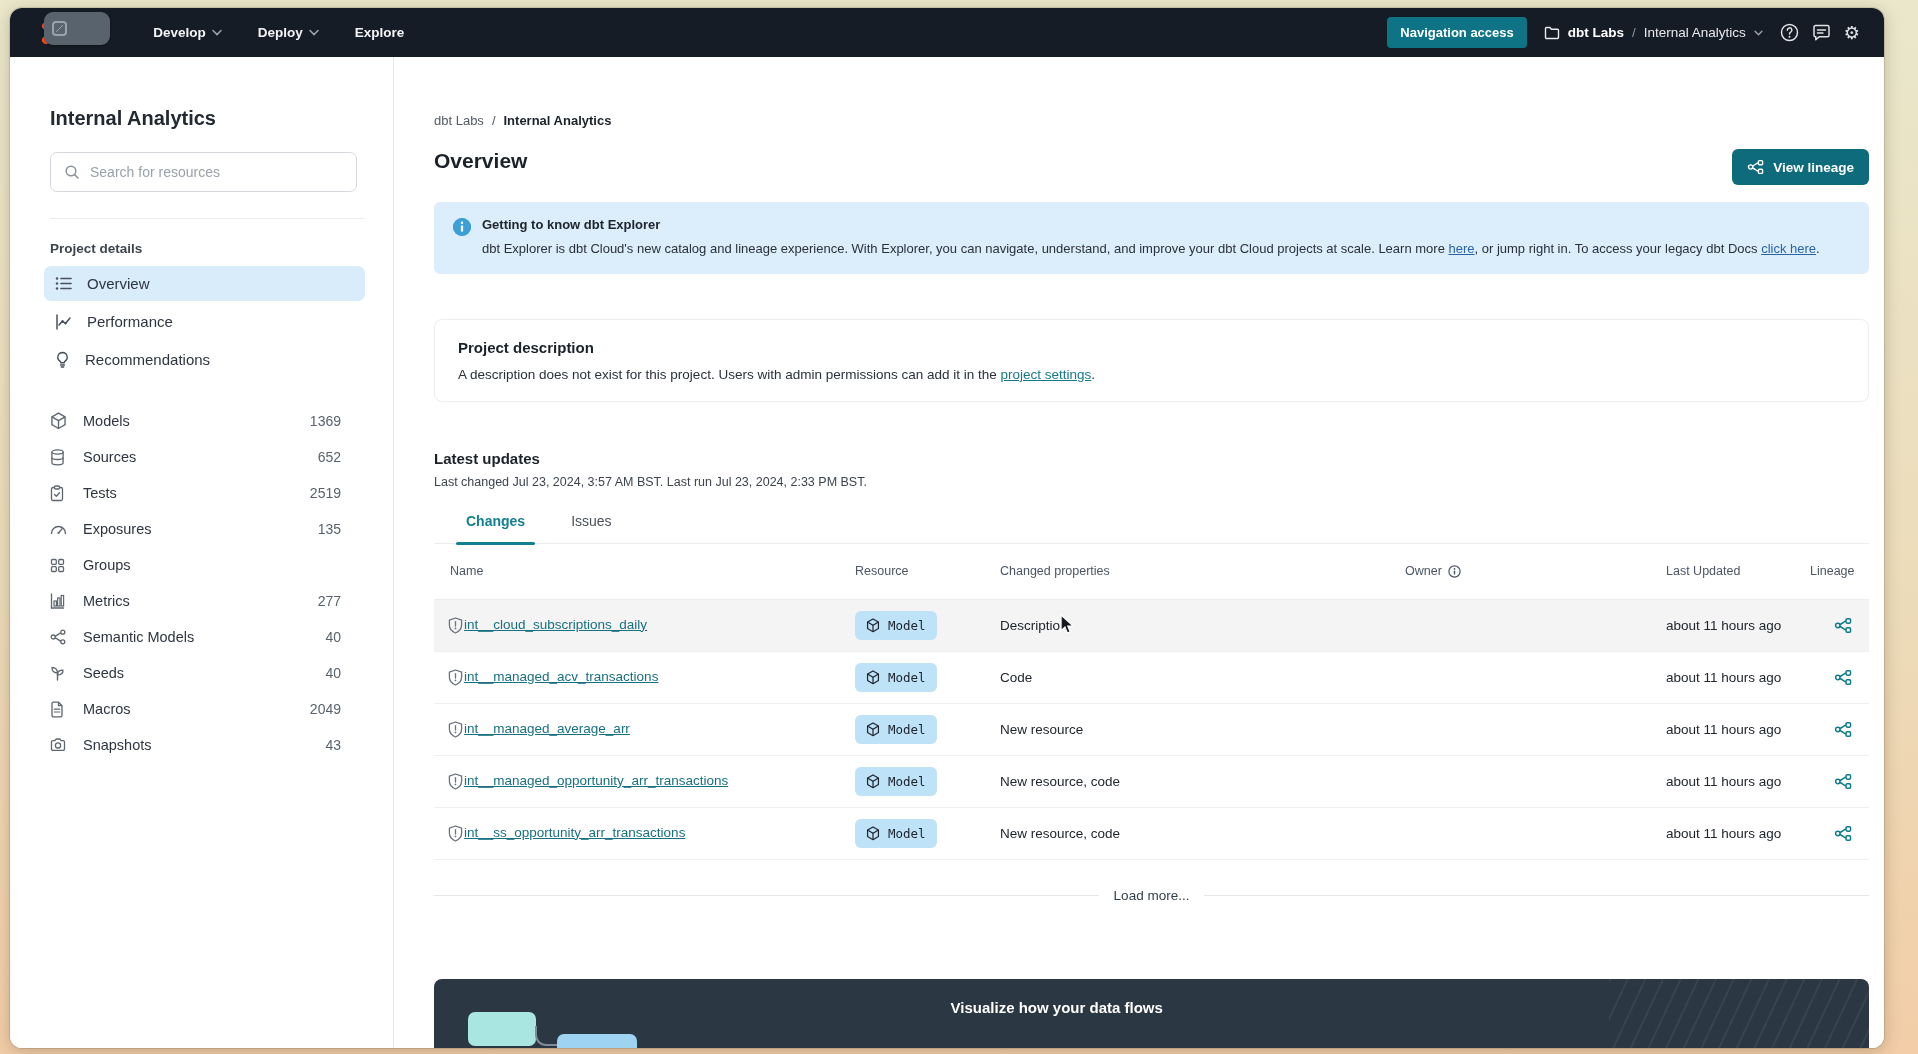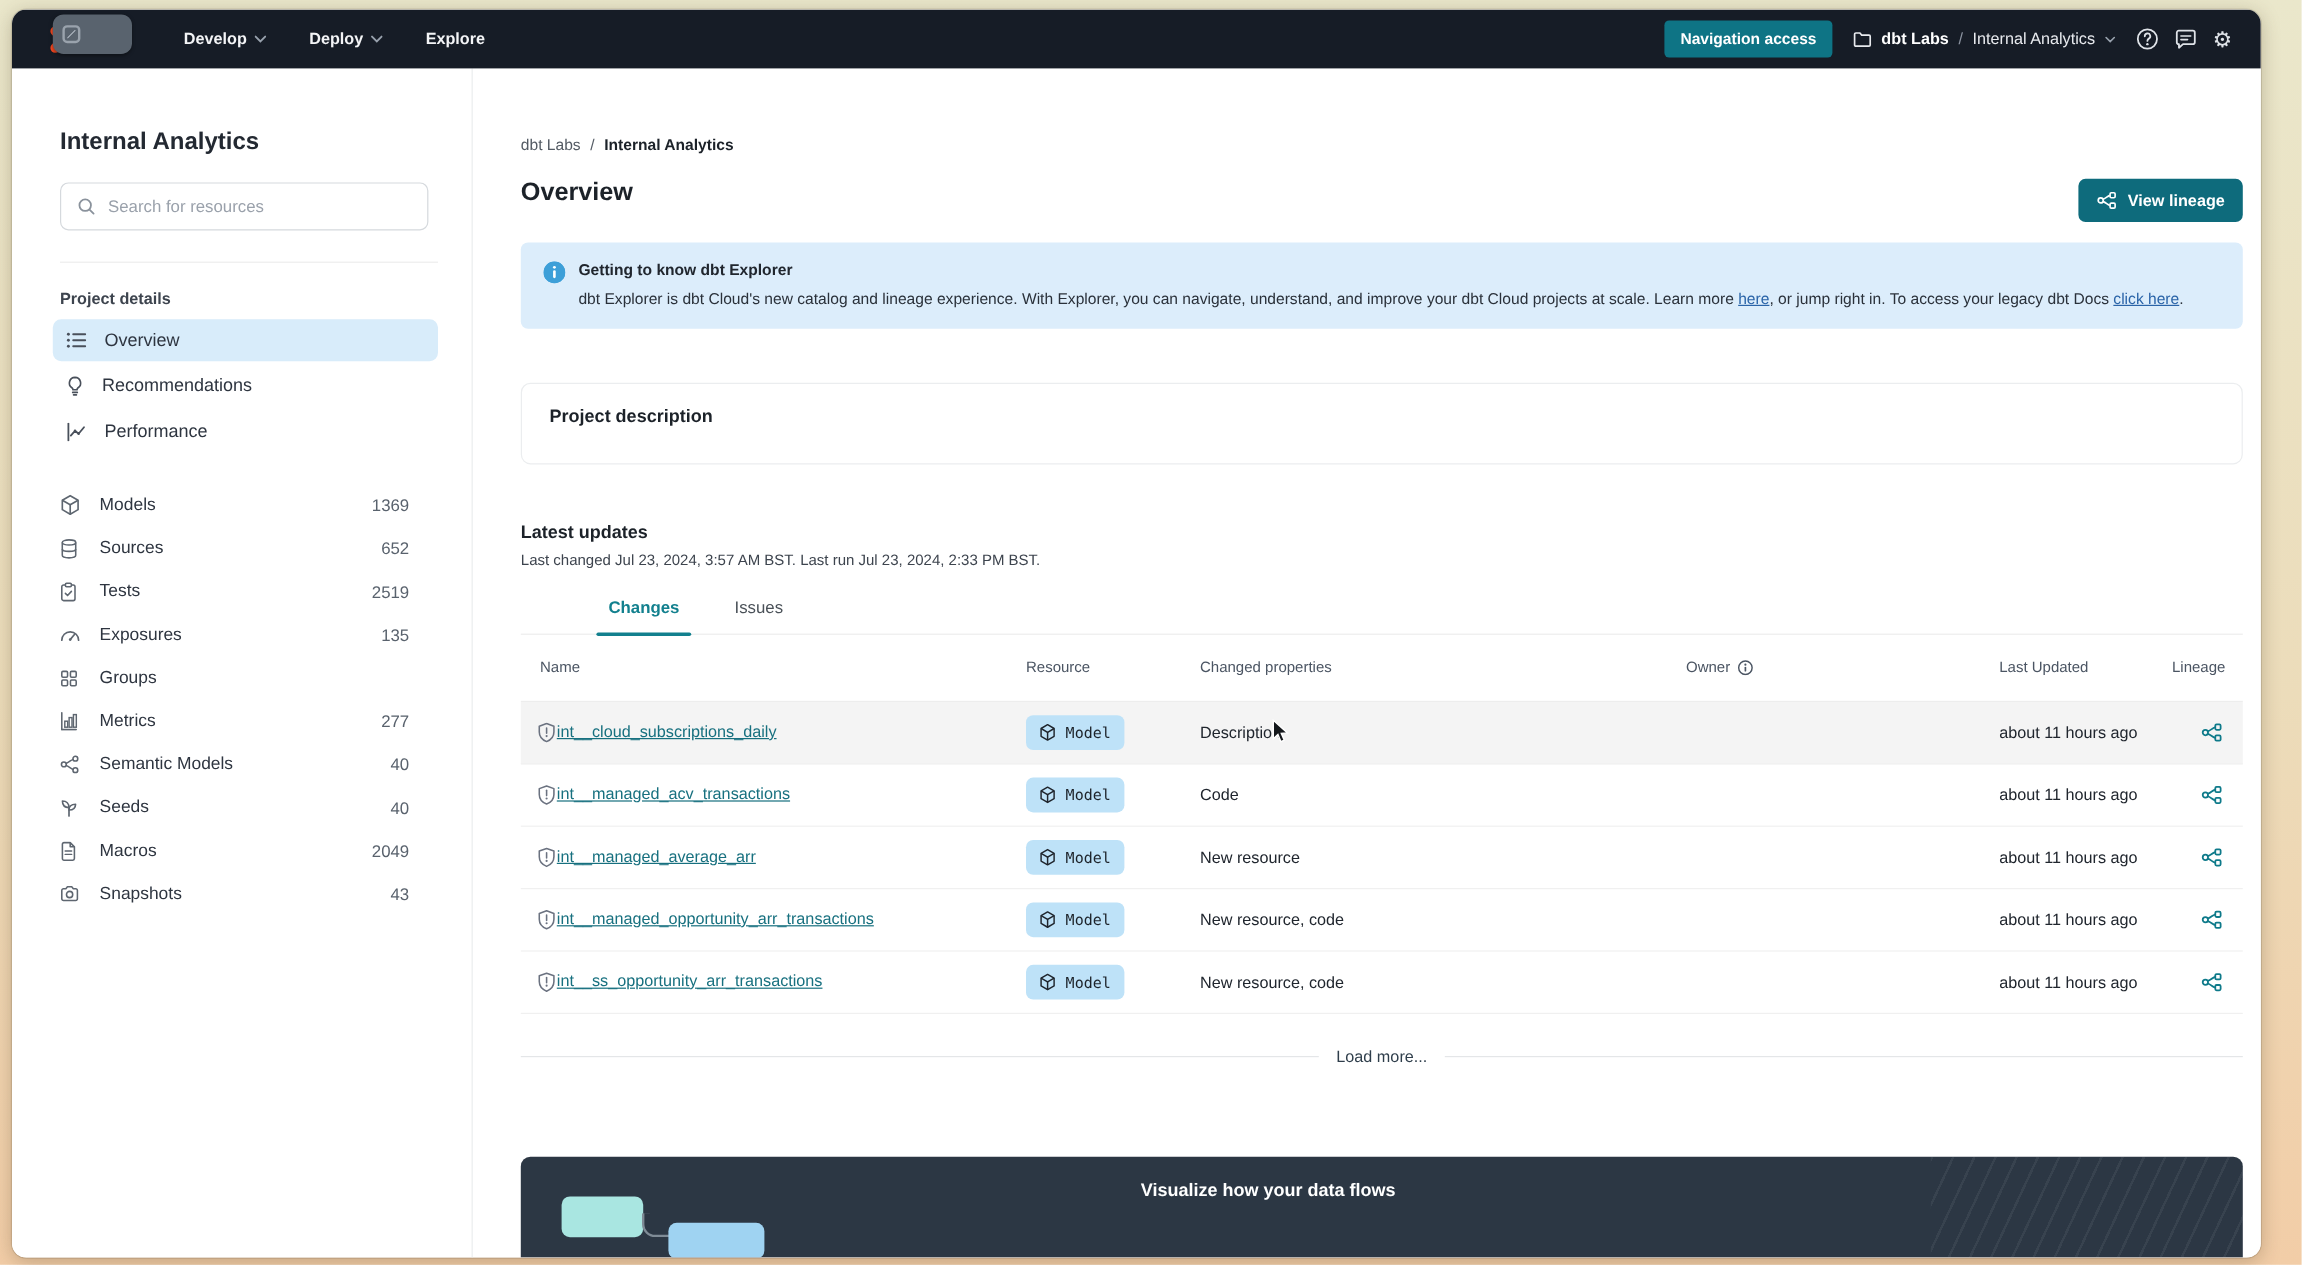--- a/index.html
+++ b/index.html
@@ -87,21 +87,21 @@
 
   .desc-card { margin-top:45px; border:1px solid #ebedef; border-radius:8px; padding:19px 23px; background:#fff; }
   .desc-title { font-size:15px; font-weight:bold; color:#1c2229; margin-bottom:11px; }
   .desc-body { font-size:13.5px; color:#2a313a; }
   .teal-link { color:#15798a; text-decoration:underline; cursor:pointer; }
 
   .lu-title { margin-top:48px; font-size:15px; font-weight:bold; color:#1c2229; }
   .lu-sub { margin-top:8px; font-size:12.5px; color:#3d444e; }
   .lu-tabs { margin-top:24px; display:flex; gap:46px; padding-left:32px; border-bottom:1px solid #ededed; }
   .lu-tab { font-size:14px; color:#4a5158; padding-bottom:14px; cursor:pointer; position:relative; }
-  .lu-tab.active { color:#12808e; font-weight:bold;margin-left:41px; }
+  .lu-tab.active { color:#12808e; font-weight:bold; }
   .lu-tab.active::after { content:""; position:absolute; left:-10px; right:-10px; bottom:-2px;
     height:3px; background:#12808e; border-radius:2px; }
 
   .grid-cols { display:grid; grid-template-columns:421px 145px 405px 250px 155px 59px; align-items:center; }
   .thead { height:56px; border-bottom:1px solid #ededed; font-size:12.5px; color:#4b5563; }
   .thead .name-h { padding-left:16px; }
   .owner-h { display:flex; gap:6px; align-items:center; }
   .updated-h { padding-left:11px; }
   .lineage-h { text-align:right; padding-right:17px; }
   .trow { height:52px; border-bottom:1px solid #f0f0f0; font-size:13.5px; color:#20262e; position:relative; }
@@ -236,38 +236,38 @@
                 <circle cx="2" cy="12.5" r="1.2" fill="currentColor"></circle>
                 <line x1="6" y1="2.5" x2="16" y2="2.5" stroke="currentColor" stroke-width="1.6" stroke-linecap="round"></line>
                 <line x1="6" y1="7.5" x2="16" y2="7.5" stroke="currentColor" stroke-width="1.6" stroke-linecap="round"></line>
                 <line x1="6" y1="12.5" x2="16" y2="12.5" stroke="currentColor" stroke-width="1.6" stroke-linecap="round"></line>
               </svg>
           </span>
           <span>Overview</span>
         </div>
         <div class="side-nav-item">
           <span class="ic">
-            <svg width="15" height="17" viewBox="0 0 15 17">
-                <path d="M7.5 1.5 a4.7 4.7 0 0 1 2.6 8.6 c-.6.5-.9 1-.9 1.7 h-3.4 c0-.7-.3-1.2-.9-1.7 a4.7 4.7 0 0 1 2.6-8.6 z" fill="none" stroke="currentColor" stroke-width="1.4" stroke-linejoin="round"></path>
-                <line x1="5.6" y1="14" x2="9.4" y2="14" stroke="currentColor" stroke-width="1.4" stroke-linecap="round"></line>
-                <line x1="6.3" y1="16" x2="8.7" y2="16" stroke="currentColor" stroke-width="1.4" stroke-linecap="round"></line>
-              </svg>
-          </span>
-          <span>Recommendations</span>
-        </div>
-        <div class="side-nav-item">
-          <span class="ic">
             <svg width="17" height="16" viewBox="0 0 17 16">
                 <line x1="2" y1="1" x2="2" y2="15" stroke="currentColor" stroke-width="1.5" stroke-linecap="round"></line>
                 <polyline points="4,11 7.5,7 10.5,9.5 15,4" fill="none" stroke="currentColor" stroke-width="1.5" stroke-linecap="round" stroke-linejoin="round"></polyline>
                 <circle cx="7.5" cy="7" r="1" fill="currentColor"></circle>
                 <circle cx="10.5" cy="9.5" r="1" fill="currentColor"></circle>
               </svg>
           </span>
           <span>Performance</span>
+        </div>
+        <div class="side-nav-item">
+          <span class="ic">
+            <svg width="15" height="17" viewBox="0 0 15 17">
+                <path d="M7.5 1.5 a4.7 4.7 0 0 1 2.6 8.6 c-.6.5-.9 1-.9 1.7 h-3.4 c0-.7-.3-1.2-.9-1.7 a4.7 4.7 0 0 1 2.6-8.6 z" fill="none" stroke="currentColor" stroke-width="1.4" stroke-linejoin="round"></path>
+                <line x1="5.6" y1="14" x2="9.4" y2="14" stroke="currentColor" stroke-width="1.4" stroke-linecap="round"></line>
+                <line x1="6.3" y1="16" x2="8.7" y2="16" stroke="currentColor" stroke-width="1.4" stroke-linecap="round"></line>
+              </svg>
+          </span>
+          <span>Recommendations</span>
         </div>
       </nav>
 
 
       <div class="res-list">
         <div class="res-item">
           <span class="ic">
             <svg width="17" height="18" viewBox="0 0 16 17">
                 <path d="M8 1 L14.2 4.6 V12 L8 15.6 L1.8 12 V4.6 Z" fill="none" stroke="currentColor" stroke-width="1.3" stroke-linejoin="round"></path>
                 <polyline points="1.8,4.6 8,8.2 14.2,4.6" fill="none" stroke="currentColor" stroke-width="1.3" stroke-linejoin="round"></polyline>
@@ -416,20 +416,21 @@
               </svg>
           </span>
           <div>
             <div class="info-title">Getting to know dbt Explorer</div>
             <div class="info-text"><span>dbt Explorer is dbt Cloud's new catalog and lineage experience. With Explorer, you can navigate, understand, and improve your dbt Cloud projects at scale. Learn more </span><a class="blue-link">here</a><span>, or jump right in. To access your legacy dbt Docs </span><a class="blue-link">click here</a><span>.</span></div>
           </div>
         </div>
 
         <section class="desc-card">
           <div class="desc-title">Project description</div>
+          <div class="desc-body"><span>A description does not exist for this project. Users with admin permissions can add it in the </span><a class="teal-link">project settings</a><span>.</span></div>
         </section>
 
         <h3 class="lu-title">Latest updates</h3>
         <div class="lu-sub">Last changed Jul 23, 2024, 3:57 AM BST. Last run Jul 23, 2024, 2:33 PM BST.</div>
 
         <div class="lu-tabs">
           <span class="lu-tab active">Changes</span>
           <span class="lu-tab">Issues</span>
         </div>
 

